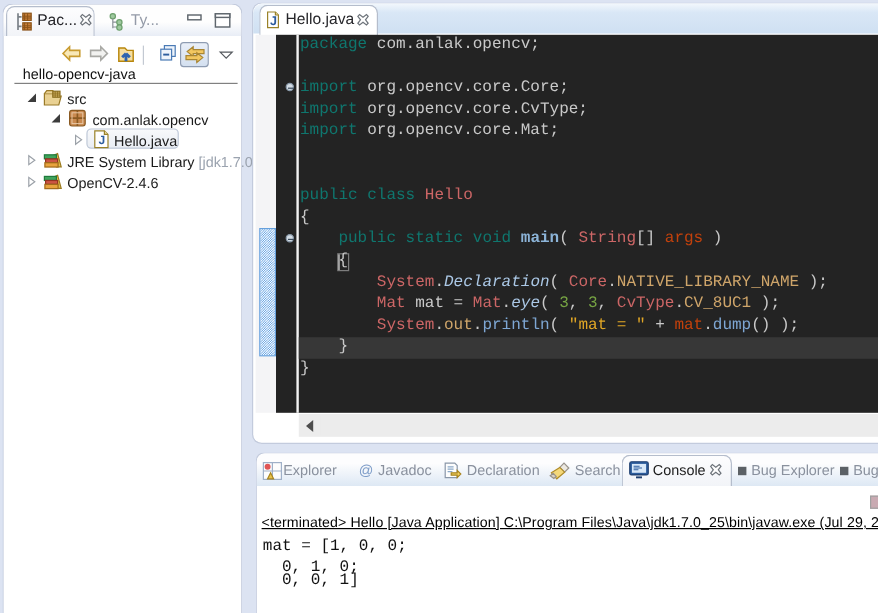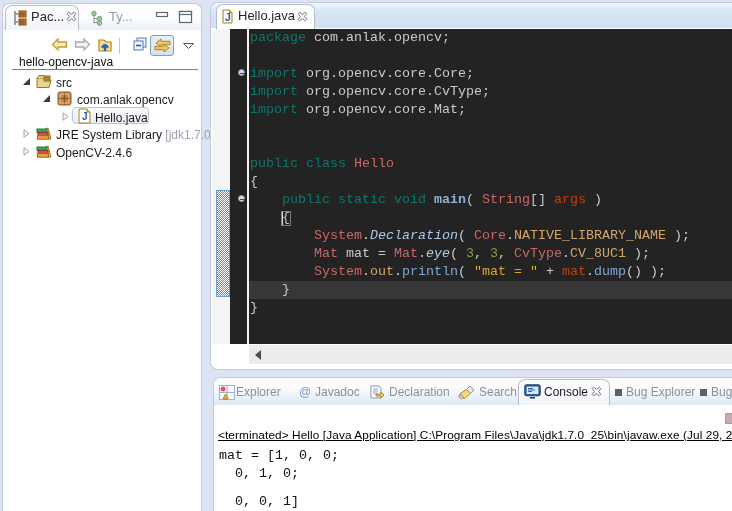--- a/index.html
+++ b/index.html
@@ -248,14 +248,14 @@
     <svg class="abs" style="left:377px;top:8px" width="11" height="11" viewBox="0 0 11 11">
       <path d="M1.2 2.6 L2.6 1.2 L5.5 3.4 L8.4 1.2 L9.8 2.6 L7.6 5.5 L9.8 8.4 L8.4 9.8 L5.5 7.6 L2.6 9.8 L1.2 8.4 L3.4 5.5 Z" fill="#fdfdfd" stroke="#6d737a"></path>
     </svg>
     <span class="btab" style="left:401px"><span class="sq"></span>Bug Explorer</span>
     <span class="btab" style="left:486px"><span class="sq"></span>Bug</span>
   </div>
   <div class="abs" style="left:511px;top:35px;width:10px;height:11px;background:#c9aab2;border:1px solid #a0a0a0"></div>
   <span class="abs" id="conTitle">&lt;terminated&gt; Hello [Java Application] C:\Program Files\Java\jdk1.7.0_25\bin\javaw.exe (Jul 29, 20</span>
   <div class="conline" style="top:70px">mat = [1, 0, 0;</div>
   <div class="conline" style="top:88px">  0, 1, 0;</div>
-  <div class="conline" style="top:116px">  0, 0, 1]</div>
+  <div class="conline" style="top:99px">  0, 0, 1]</div>
 </div>
 
 </body></html>

